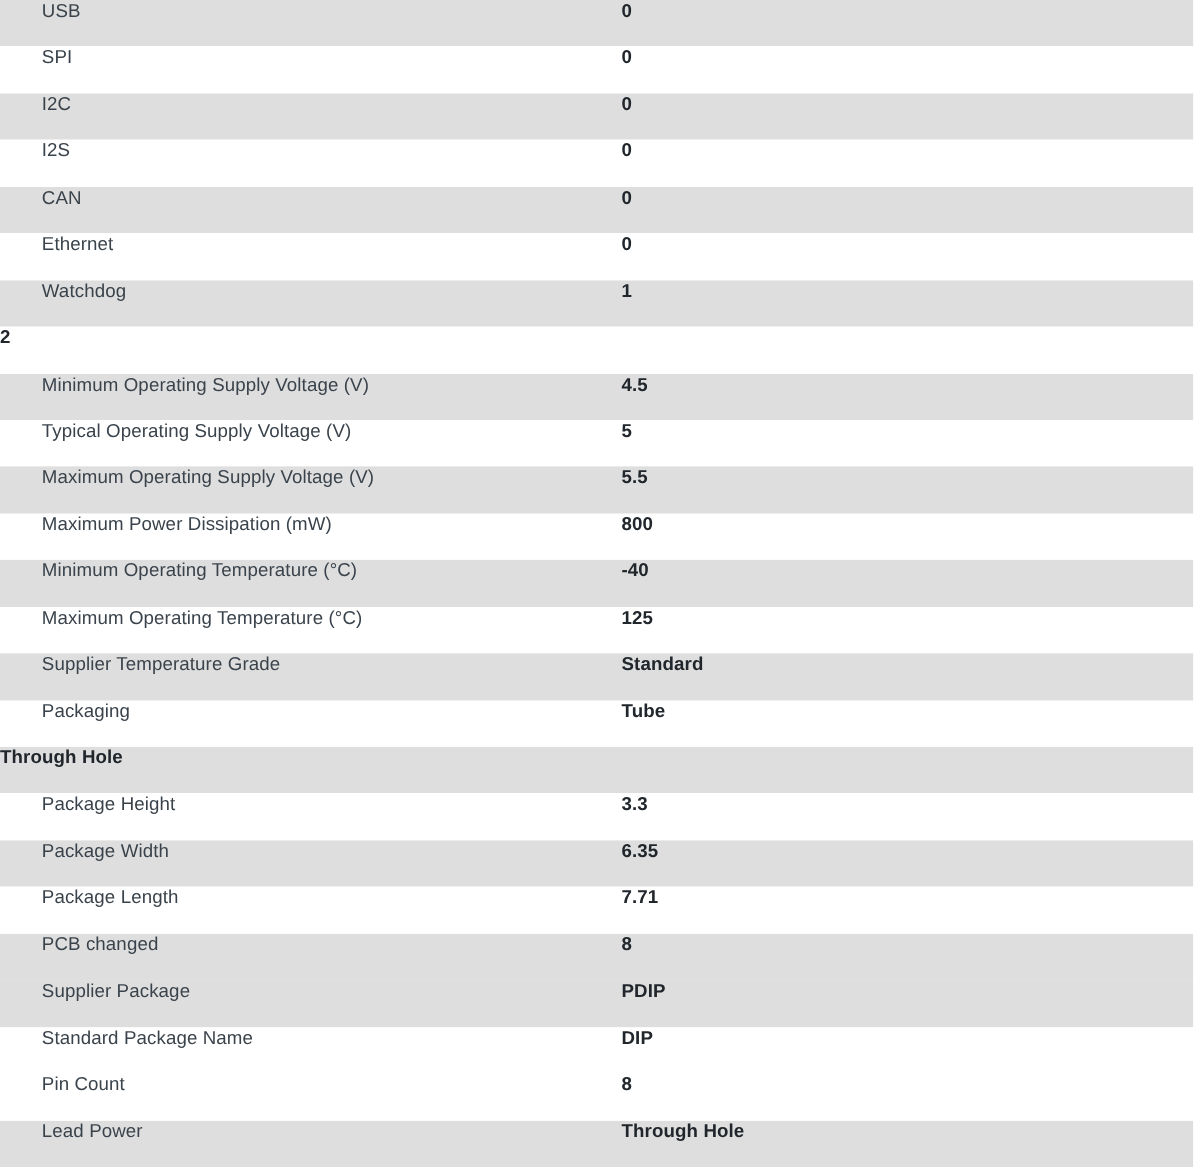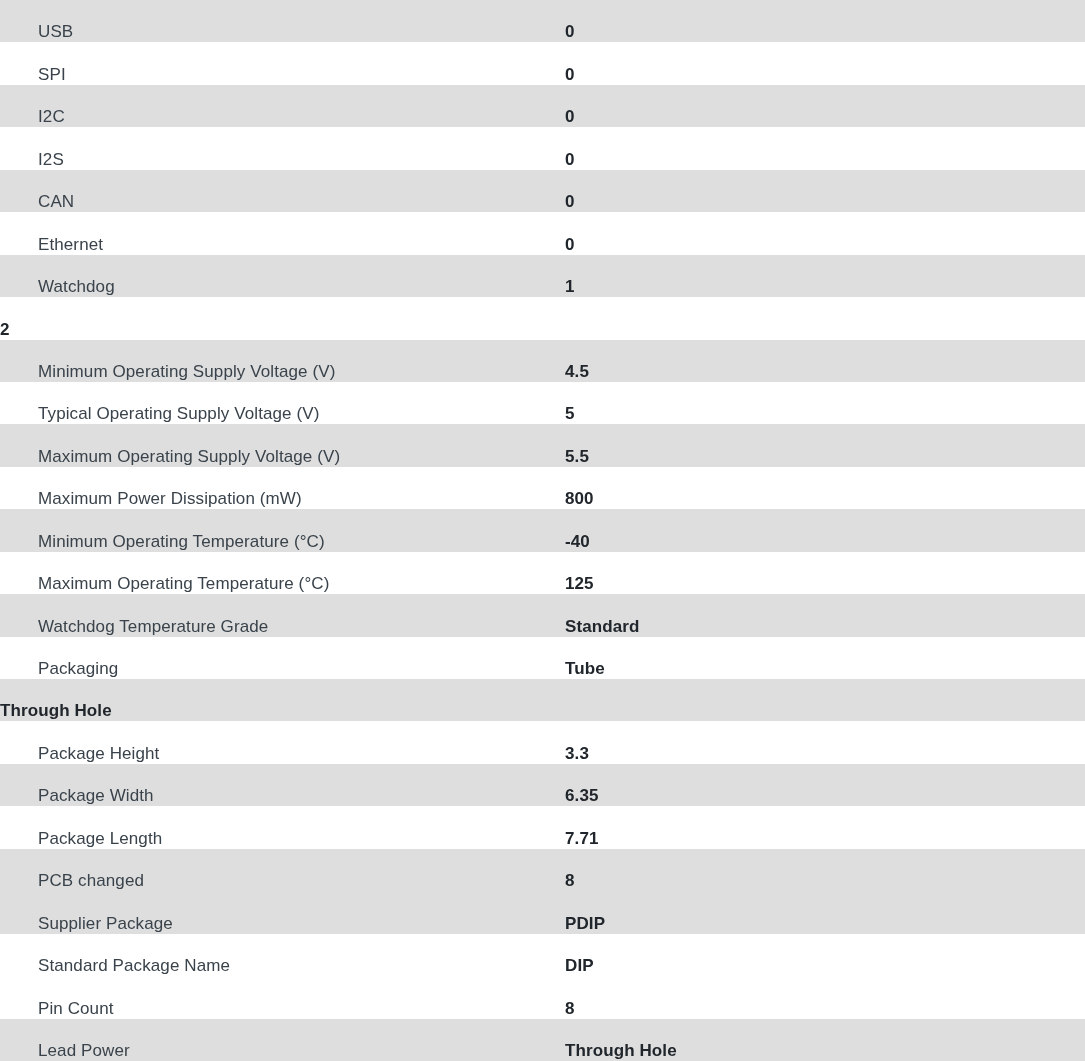--- a/index.html
+++ b/index.html
@@ -12,21 +12,21 @@
     width: 1085px;
     height: 1061px;
     display: flex;
     flex-direction: column;
     background: var(--row-white, #ffffff);
     overflow: hidden;
   }
   .spec-row {
     flex: 1 1 0;
     display: flex;
-    align-items: flex-end;
+    align-items: flex-start;
     background: var(--row-white, #ffffff);
   }
   .spec-row.striped {
     background: var(--stripe, #dedede);
   }
   .spec-label {
     box-sizing: border-box;
     width: 565px;
     padding-left: 38px;
     flex: 0 0 565px;
@@ -111,21 +111,21 @@
     <div class="spec-label">Minimum Operating Temperature (°C)</div>
     <div class="spec-value">-40</div>
   </div>
 
   <div class="spec-row">
     <div class="spec-label">Maximum Operating Temperature (°C)</div>
     <div class="spec-value">125</div>
   </div>
 
   <div class="spec-row striped">
-    <div class="spec-label">Watchdog Temperature Grade</div>
+    <div class="spec-label">Supplier Temperature Grade</div>
     <div class="spec-value">Standard</div>
   </div>
 
   <div class="spec-row">
     <div class="spec-label">Packaging</div>
     <div class="spec-value">Tube</div>
   </div>
 
   <div class="spec-row striped">
     <div class="spec-value">Through Hole</div>

